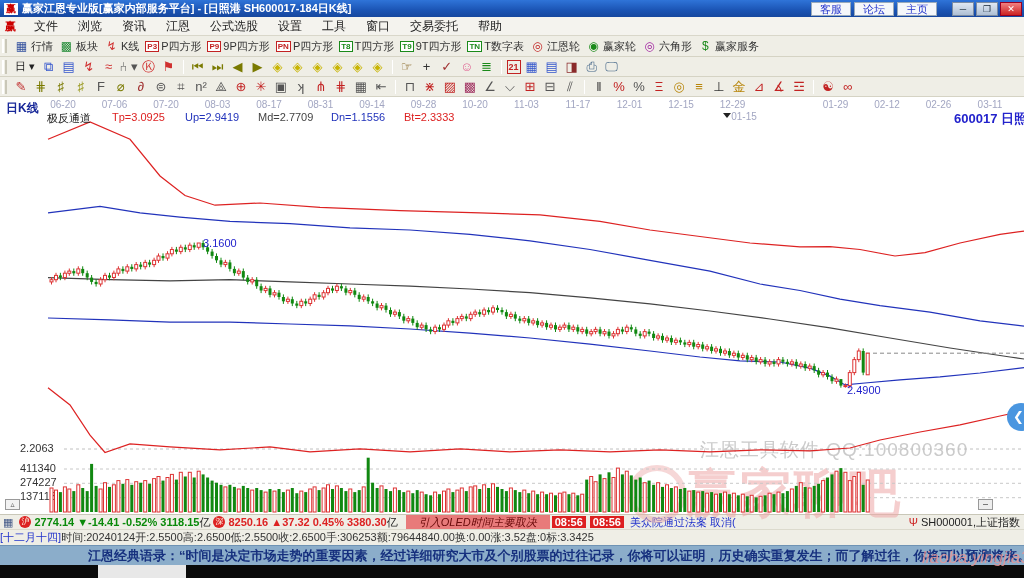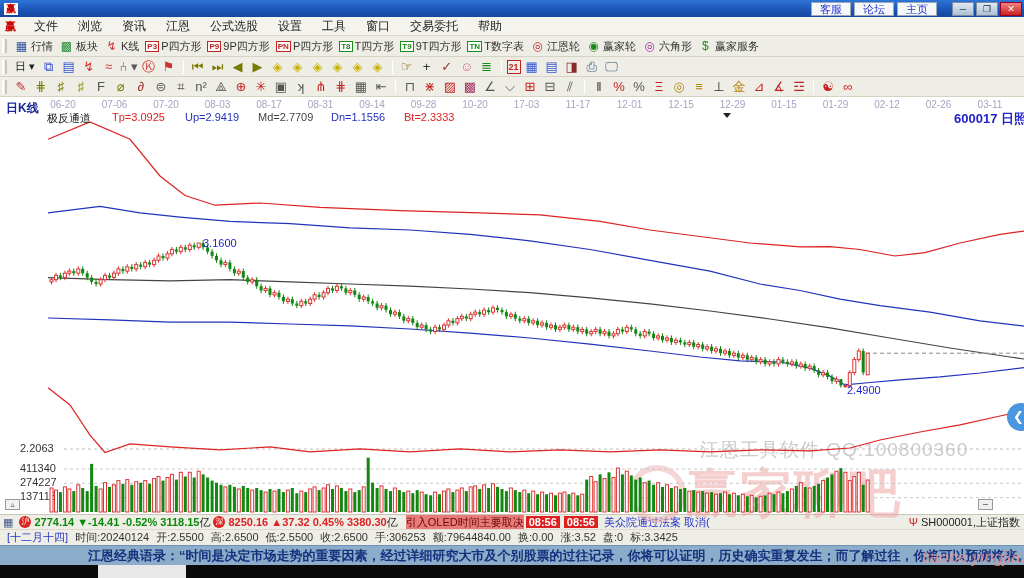--- a/index.html
+++ b/index.html
@@ -63,44 +63,45 @@
 
 #infobar1 { position:absolute; left:0; top:514px; width:1024px; height:15px; background:#efeee6;
   border-top:1px solid #c9c7b8; display:flex; align-items:center; font-size:11px; overflow:hidden; white-space:nowrap; }
 #infobar1 .gicon { font-size:11px; color:#445a88; margin:0 3px; }
 .circbadge { display:inline-block; width:12px; height:12px; border-radius:50%; background:#dd2222; color:#ffe;
   font-size:8px; line-height:12px; text-align:center; margin:0 3px; }
 #idx-sh { color:#0a8a0a; font-weight:bold; }
 #idx-sz { color:#dd2222; font-weight:bold; }
 .unit { color:#222; font-weight:normal; }
 #ticker { display:flex; align-items:center; margin-left:8px; overflow:hidden; flex:1; }
-.tickseg.alert { background:#e87a7a; color:#6a0a0a; padding:0 0; }
+.tickseg.alert { background:#e87a7a; color:#6a0a0a; padding:0 13px;font-style:italic; }
 .tickseg.news { color:#2233cc; margin:0 4px; }
 .tickseg.time { background:#dd2020; color:#fff; padding:0 3px; margin:0 2px; font-weight:bold; }
 #tickerright { display:flex; align-items:center; margin-right:4px; color:#222; }
 #tickerright .ant { color:#c22; font-size:11px; margin-right:3px; }
 
 #infobar2 { position:absolute; left:0; top:529px; width:1024px; height:16px; background:#efeee6;
   border-top:1px solid #dcdacd; display:flex; align-items:center; font-size:11px; color:#333; overflow:hidden; white-space:nowrap; }
-#infobar2 .fld { margin-left:7px; }
+#infobar2 .fld { }
 
 #quotebar { position:absolute; left:0; top:545px; width:1024px; height:20px; background:#8badca;
   border-top:1px solid #6f93b4; color:#16307e; font-size:13px; font-weight:bold; line-height:19px;
   padding-left:88px; overflow:hidden; white-space:nowrap; }
 #bottomstrip { position:absolute; left:0; top:565px; width:1024px; height:13px; background:#0a0a0a; }
 #bottomstrip .whitebox { position:absolute; left:98px; top:0; width:88px; height:13px; background:#e8e8e8; }
 #wm-url { position:absolute; left:922px; top:548px; font-size:17px; color:rgba(232,148,148,0.85); z-index:6; font-style:italic; white-space:nowrap; }
 </style>
 </head>
 <body>
 
 <div id="app">
 
   <div id="titlebar">
     <span class="appicon">赢</span>
+    <span>赢家江恩专业版[赢家内部服务平台] - [日照港  SH600017-184日K线]</span>
     <span class="spacer"></span>
     <button class="tbtn">客服</button>
     <button class="tbtn">论坛</button>
     <button class="tbtn">主页</button>
     <span class="winbtns">
       <span class="wbtn">─</span>
       <span class="wbtn">❐</span>
       <span class="wbtn close">✕</span>
     </span>
   </div>
@@ -269,26 +270,26 @@
     <div id="sidetoggle">❮</div>
   <span class="datelabel" style="left: 41px;">06-20</span>
       <span class="datelabel" style="left: 92.5px;">07-06</span>
       <span class="datelabel" style="left: 144px;">07-20</span>
       <span class="datelabel" style="left: 195.5px;">08-03</span>
       <span class="datelabel" style="left: 247px;">08-17</span>
       <span class="datelabel" style="left: 298.5px;">08-31</span>
       <span class="datelabel" style="left: 350px;">09-14</span>
       <span class="datelabel" style="left: 401.5px;">09-28</span>
       <span class="datelabel" style="left: 453px;">10-20</span>
-      <span class="datelabel" style="left: 504.5px;">17-03</span>
+      <span class="datelabel" style="left: 504.5px;">11-03</span>
       <span class="datelabel" style="left: 556px;">11-17</span>
       <span class="datelabel" style="left: 607.5px;">12-01</span>
       <span class="datelabel" style="left: 659px;">12-15</span>
       <span class="datelabel" style="left: 710.5px;">12-29</span>
-      <span class="datelabel" style="left: 762px;">01-15</span>
+      <span class="datelabel" style="left: 722px; margin-top: 12px;">01-15</span>
       <span class="datelabel" style="left: 813.5px;">01-29</span>
       <span class="datelabel" style="left: 865px;">02-12</span>
       <span class="datelabel" style="left: 916.5px;">02-26</span>
       <span class="datelabel" style="left: 968px;">03-11</span>
       <span class="legenditem" style="left: 47px; color: rgb(34, 34, 34);">极反通道</span>
       <span class="legenditem" style="left: 112px; color: rgb(221, 34, 34);">Tp=3.0925</span>
       <span class="legenditem" style="left: 185px; color: rgb(34, 51, 187);">Up=2.9419</span>
       <span class="legenditem" style="left: 258px; color: rgb(68, 68, 68);">Md=2.7709</span>
       <span class="legenditem" style="left: 331px; color: rgb(34, 51, 187);">Dn=1.1556</span>
       <span class="legenditem" style="left: 404px; color: rgb(221, 34, 34); text-align: right;">Bt=2.3333</span>

